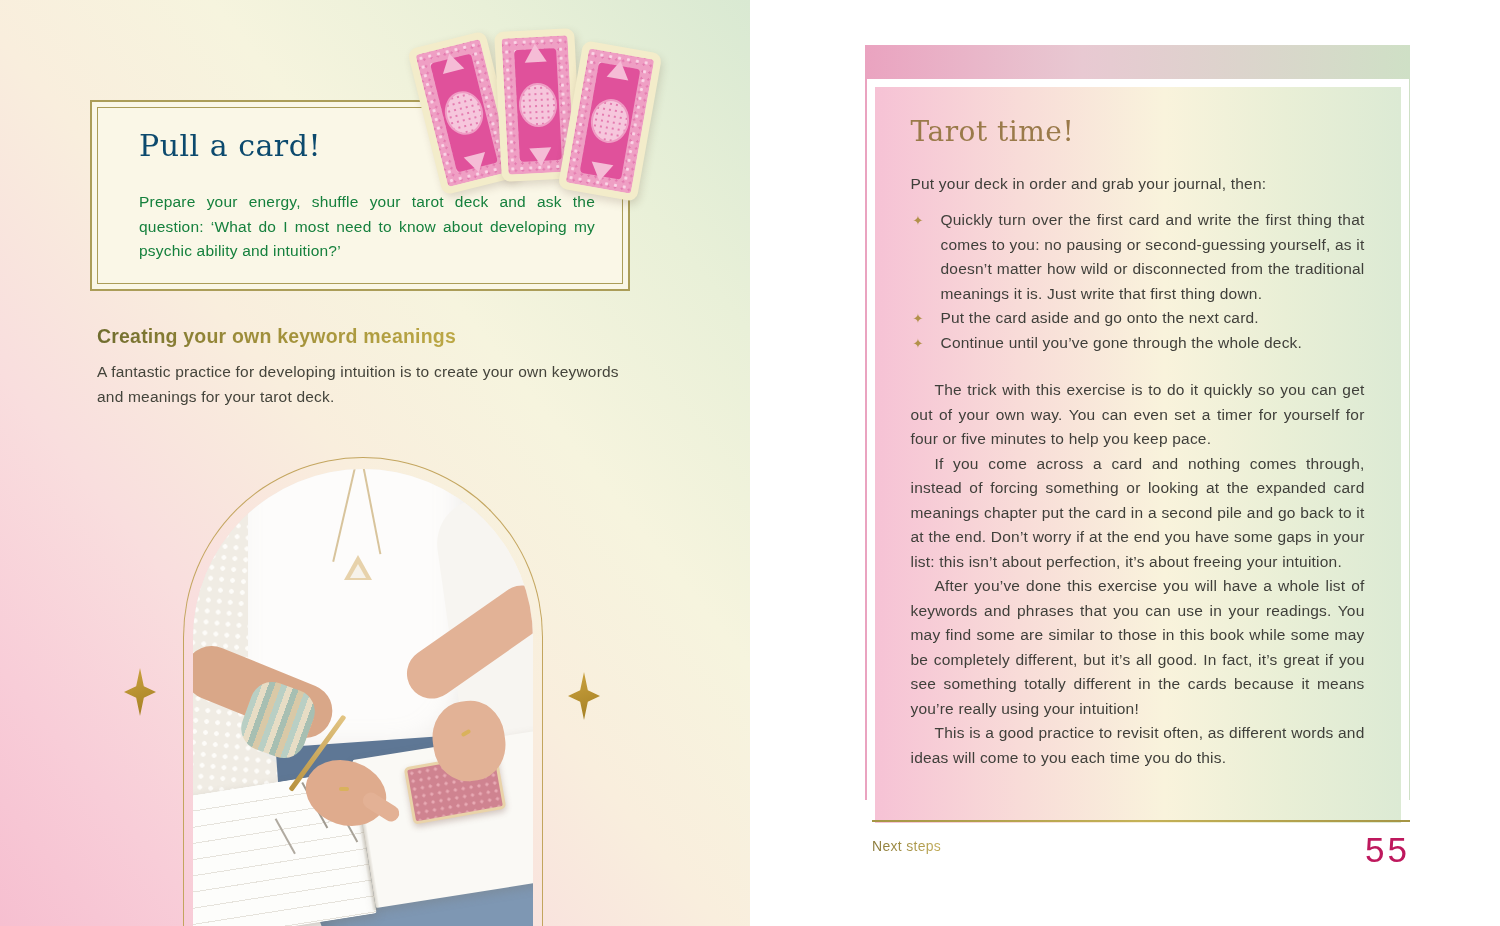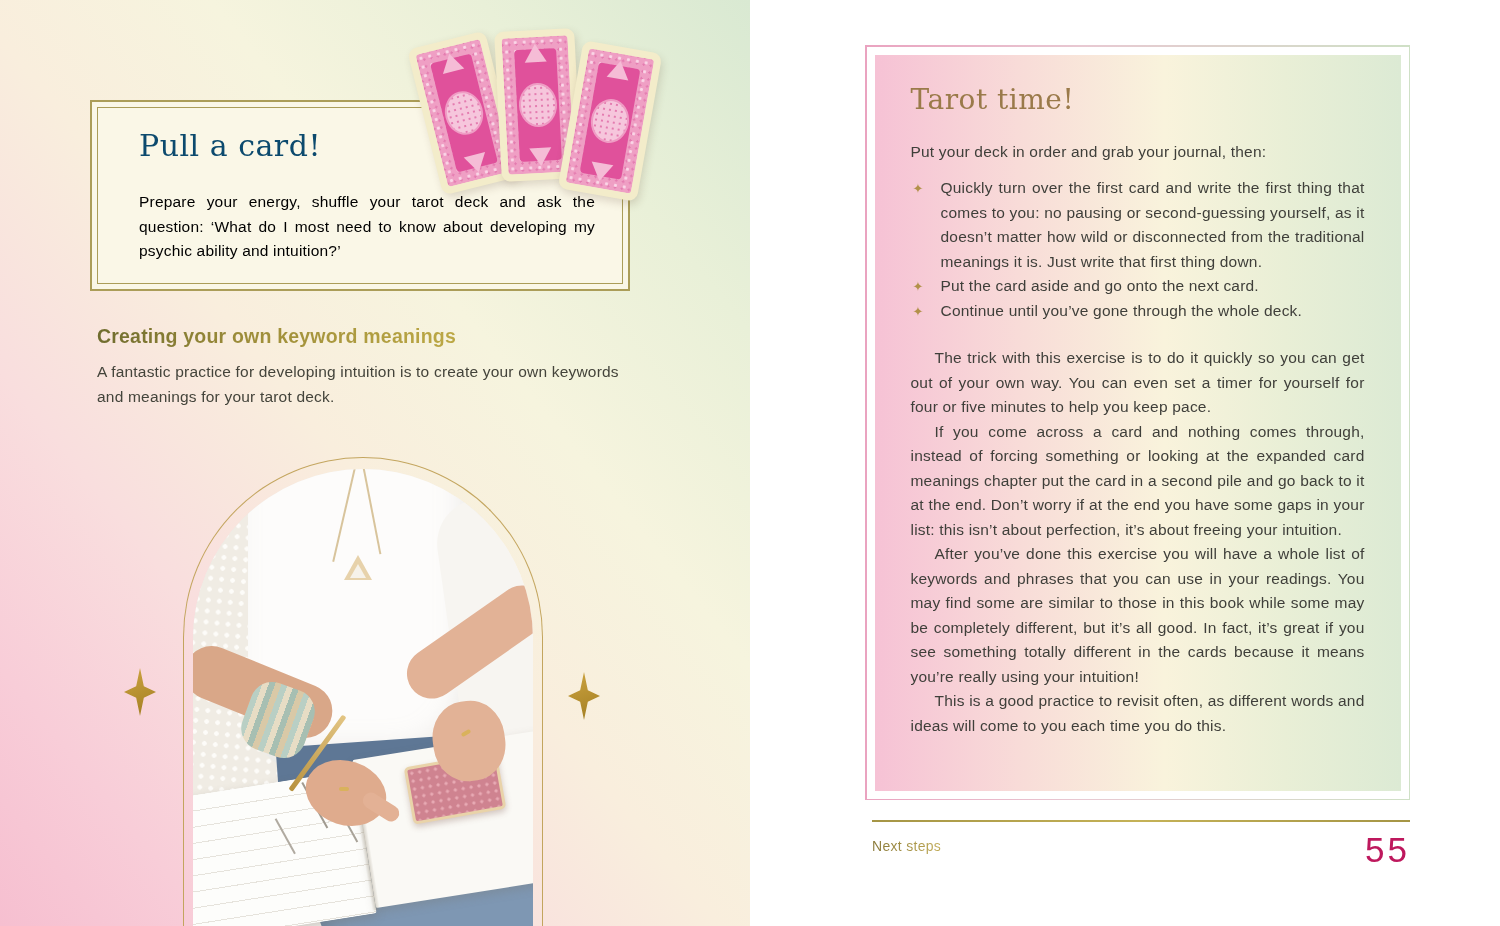--- a/index.html
+++ b/index.html
@@ -22,21 +22,21 @@
   .pull-card-box .inner-frame {
     position:absolute; inset:5px; border:1px solid #ab9d58; pointer-events:none;
   }
   .pull-card-title {
     position:absolute; left:47px; top:26px;
     font-family:"DejaVu Serif", serif; font-weight:400;
     font-size:30px; color:#0c4a6e; letter-spacing:0.5px;
   }
   .pull-card-text {
     position:absolute; left:47px; top:88px; width:456px;
-    font-size:15.5px; line-height:24.5px; color:#000000;
+    font-size:15.5px; line-height:24.5px; color:#15803d;
     text-align:justify; letter-spacing:0.2px;
   }
 
   
   .tarot-cards { position:absolute; left:420px; top:26px; width:240px; height:180px; }
   .tcard {
     position:absolute; width:80px; height:150px; border-radius:9px;
     background:#f3ecca; padding:7px;
     box-shadow:2px 4px 8px rgba(90,60,40,0.18);
   }
@@ -159,21 +159,21 @@
   .sparkle-left  { left:124px; top:668px; }
   .sparkle-right { left:568px; top:672px; }
 
   
   .page-right { position:relative; width:750px; height:926px; background:#ffffff; }
 
   .tarot-time-wrap {
     position:absolute; left:115px; top:45px; width:545px; height:755px;
     padding:1.5px; background:linear-gradient(90deg,#eaa3c0,#e8c9d2 40%,#cfe0c6);
   }
-  .tarot-time-white { width:100%; height:100%; background:#ffffff; padding:8px; }
+  .tarot-time-white { width:100%; height:100%; background:#ffffff; padding:8px;margin-top:32px; }
   .tarot-time-box {
     width:100%; height:100%;
     background:linear-gradient(90deg,#f6c2d5 0%, #f8dcd8 28%, #f9f3dc 55%, #e9efd6 78%, #dcead4 100%);
     padding:28px 36px 20px 36px;
   }
   .tarot-time-title {
     font-family:"DejaVu Serif", serif; font-weight:400;
     font-size:28px; color:#9a7a4a; letter-spacing:0.5px; margin-bottom:24px;
   }
   .tt-body { font-size:15.5px; line-height:24.5px; color:#3f3f3a; letter-spacing:0.2px; }

